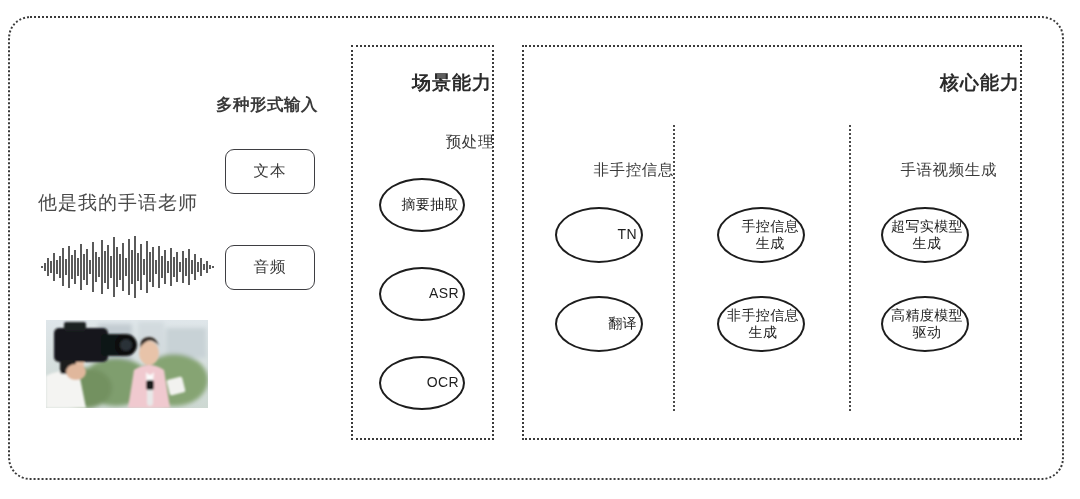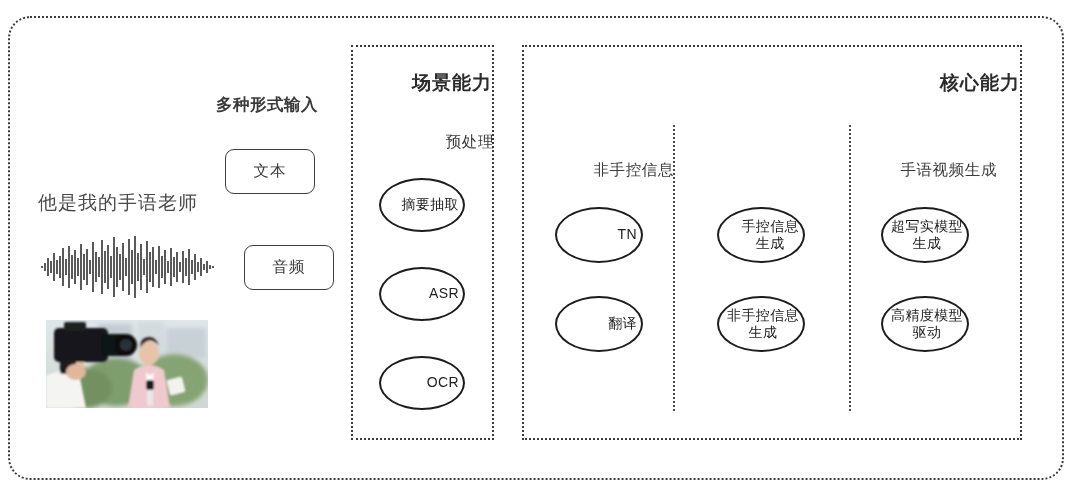--- a/index.html
+++ b/index.html
@@ -107,21 +107,21 @@
     box-sizing: border-box;
     display: flex;
     align-items: center;
     justify-content: center;
     font-size: 15.5px;
     color: #3a3a3a;
     letter-spacing: 1px;
     background: #fff;
   }
   .pill-text  { top: 149px; }
-  .pill-audio { top: 245px; margin-left: 19px; }
+  .pill-audio { top: 245px; }
   .pill-video { top: 342px; }
 
   
   .sub-heading {
     position: absolute;
     text-align: right;
     font-size: 15.5px;
     color: #3a3a3a;
     letter-spacing: 0.6px;
     white-space: nowrap;

